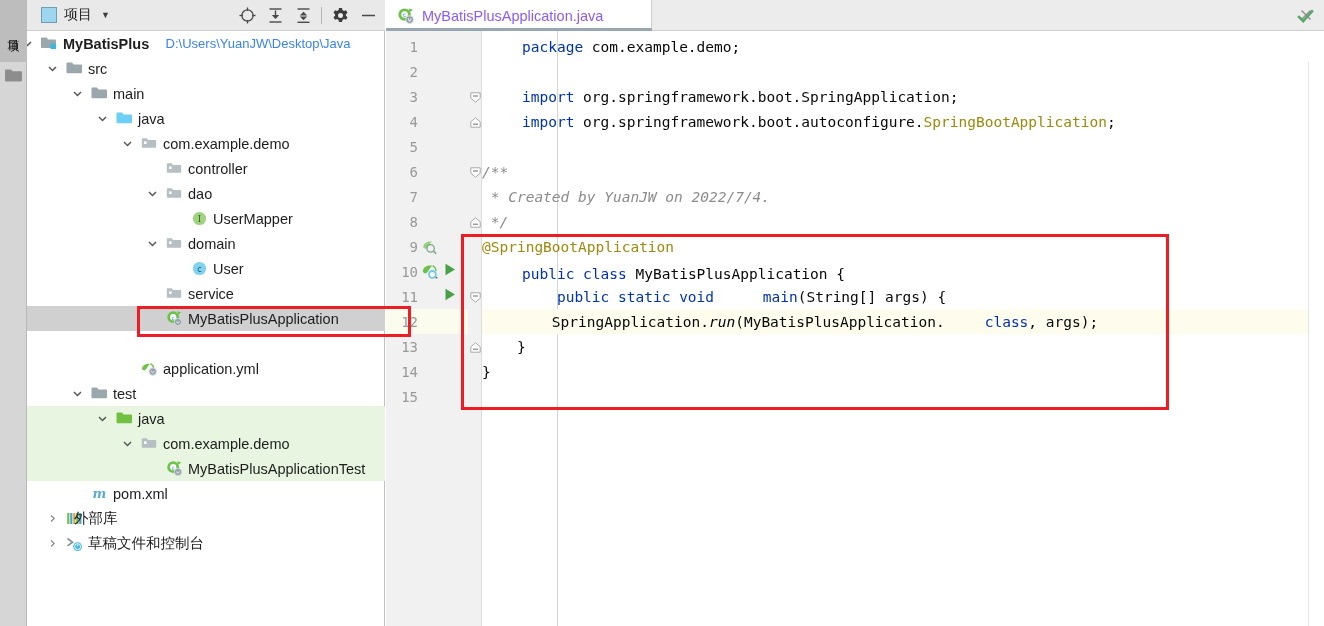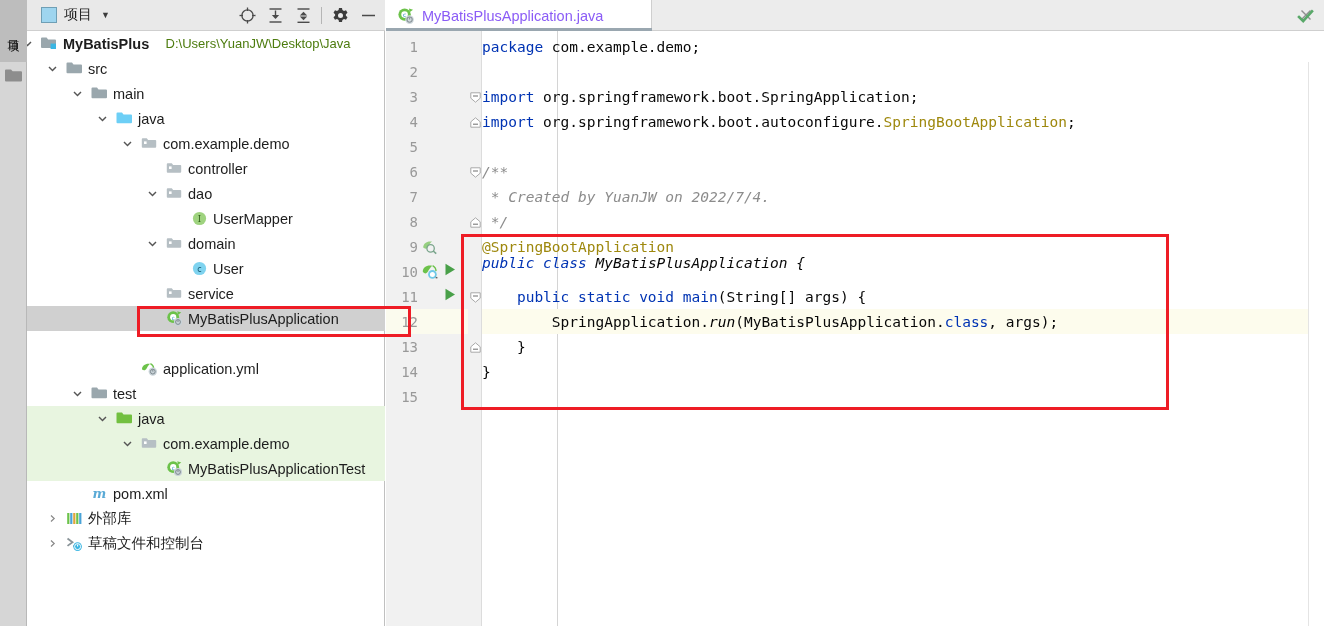--- a/index.html
+++ b/index.html
@@ -76,21 +76,21 @@
     position: absolute; width: 12px; height: 25px;
     display: flex; align-items: center; justify-content: center;
     color: #4b4b4b;
   }
   .row .ico {
     position: absolute; width: 17px; height: 17px;
   }
   .row .lbl { position: absolute; }
   .row-selected { background: #d0d0d0; }
   .row-testsrc { background: #e8f5e0; }
-  .path-note { color: #4d7c0f; font-size: 13px; }
+  .path-note { color: #3b82f6; font-size: 13px; }
 
   
   .redbox {
     position: absolute; border: 3px solid #ee1c25;
     pointer-events: none; z-index: 40;
   }
 
   
   #editor-area {
     position: absolute; left: 386px; top: 0; width: 938px; height: 626px;
@@ -145,21 +145,21 @@
   .cline {
     position: absolute; left: 96px; height: 25px;
     display: flex; align-items: center; white-space: pre;
     font-family: "DejaVu Sans Mono", "Liberation Mono", monospace;
     font-size: 14.5px; color: #000000;
   }
   .cline-hl {
     position: absolute; left: 96px; width: 842px; height: 25px;
     background: #fdfced;
   }
-  .kw  { color: #0033b3; }
+  .kw  { color: #0033b3; padding-left: 40px; }
   .ann { color: #9e880d; }
   .cmt { color: #8c8c8c; font-style: italic; }
   .itl { font-style: italic; }
   .pln { color: #080808; }
 
   .foldmark {
     position: absolute; left: 84px; width: 11px; height: 11px;
     color: #9b9b9b;
   }
   #fold-vline {
@@ -430,21 +430,21 @@
               <path d="M3 1.5 L6.2 4.5 L3 7.5" fill="none" stroke="#888" stroke-width="1.2"></path>
             </svg>
           </span>
           <span class="ico" style="left: 39px; top: 4px;"><svg width="17" height="17" viewBox="0 0 17 17">
               <rect x="1.2" y="3" width="2.2" height="11" fill="#6cc24a"></rect>
               <rect x="4.2" y="3" width="2.2" height="11" fill="#4aa3d8"></rect>
               <rect x="7.2" y="3" width="2.2" height="11" fill="#e0a53a"></rect>
               <rect x="10.2" y="3" width="2.2" height="11" fill="#6cc24a"></rect>
               <rect x="13.2" y="3" width="2.2" height="11" fill="#4aa3d8"></rect>
             </svg></span>
-          <span class="lbl" style="left: 61px;">外部库</span>
+          <span class="lbl" style="left: 47px;">外部库</span>
         </div>
         <div class="row" style="top: 500px; position: absolute; left: 0px; width: 358px;">
           <span class="arrow" style="left: 19px;">
             <svg width="9" height="9" viewBox="0 0 9 9">
               <path d="M3 1.5 L6.2 4.5 L3 7.5" fill="none" stroke="#888" stroke-width="1.2"></path>
             </svg>
           </span>
           <span class="ico" style="left: 39px; top: 4px;"><svg width="17" height="17" viewBox="0 0 17 17">
               <path d="M1.5 3.5 L6.5 7.2 L1.5 10.9" fill="none" stroke="#8a9499" stroke-width="1.8"></path>
               <line x1="7.2" y1="11" x2="12" y2="11" stroke="#8a9499" stroke-width="1.6"></line>
@@ -581,21 +581,21 @@
       <div id="code-lines">
           <div class="cline" style="top: 3px;"><span class="kw">package </span><span class="pln">com.example.demo;</span></div>
           <div class="cline" style="top: 28px;"></div>
           <div class="cline" style="top: 53px;"><span class="kw">import </span><span class="pln">org.springframework.boot.SpringApplication;</span></div>
           <div class="cline" style="top: 78px;"><span class="kw">import </span><span class="pln">org.springframework.boot.autoconfigure.</span><span class="ann">SpringBootApplication</span><span class="pln">;</span></div>
           <div class="cline" style="top: 103px;"></div>
           <div class="cline" style="top: 128px;"><span class="cmt">/**</span></div>
           <div class="cline" style="top: 153px;"><span class="cmt"> * Created by YuanJW on 2022/7/4.</span></div>
           <div class="cline" style="top: 178px;"><span class="cmt"> */</span></div>
           <div class="cline" style="top: 203px;"><span class="ann">@SpringBootApplication</span></div>
-          <div class="cline" style="top: 219px; font-style: italic;"><span class="kw">public class </span><span class="pln">MyBatisPlusApplication {</span></div>
+          <div class="cline" style="top: 230px;"><span class="kw">public class </span><span class="pln">MyBatisPlusApplication {</span></div>
           <div class="cline" style="top: 253px;"><span class="pln">    </span><span class="kw">public static void </span><span class="kw">main</span><span class="pln">(String[] args) {</span></div>
           <div class="cline-hl" style="top: 278px;"></div>
           <div class="cline" style="top: 278px;"><span class="pln">        SpringApplication.</span><span class="itl">run</span><span class="pln">(MyBatisPlusApplication.</span><span class="kw">class</span><span class="pln">, args);</span></div>
           <div class="cline" style="top: 303px;"><span class="pln">    }</span></div>
           <div class="cline" style="top: 328px;"><span class="pln">}</span></div>
           <div class="cline" style="top: 353px;"></div>
         </div>
 
       <div id="right-rail"></div>
 

